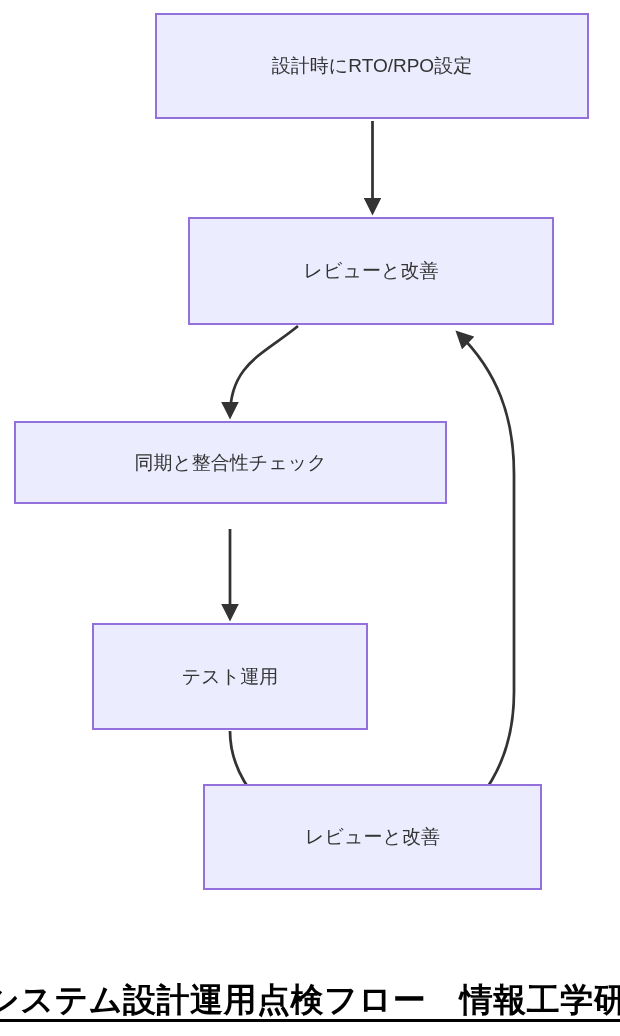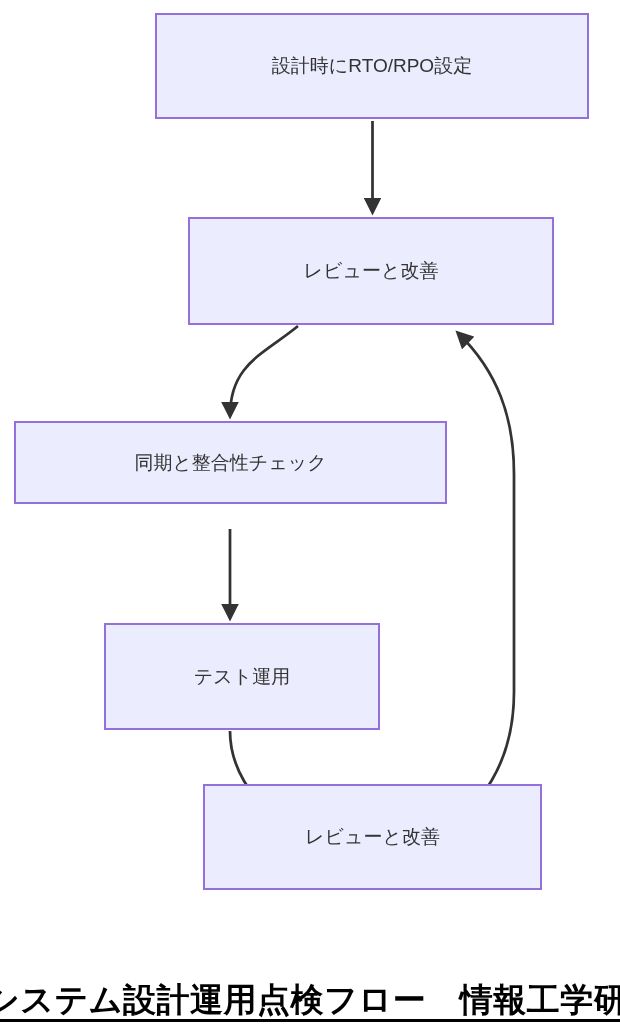--- a/index.html
+++ b/index.html
@@ -45,21 +45,21 @@
     display: flex;
     align-items: center;
     justify-content: center;
     font-size: 19px;
     text-align: center;
     white-space: nowrap;
   }
   .node-1 { left: 155px; top:  13px; width: 434px; height: 106px; }
   .node-2 { left: 188px; top: 217px; width: 366px; height: 108px; }
   .node-3 { left:  14px; top: 421px; width: 433px; height: 83px; }
-  .node-4 { left:  104px; top: 623px; width: 276px; height: 107px; }
+  .node-4 { left:  92px; top: 623px; width: 276px; height: 107px; }
   .node-5 { left: 203px; top: 784px; width: 339px; height: 106px; }
   .caption {
     position: absolute;
     left: -14px;
     top: 978px;
     font-size: 33px;
     font-weight: bold;
     color: var(--caption-color);
     white-space: nowrap;
     letter-spacing: 0.5px;

